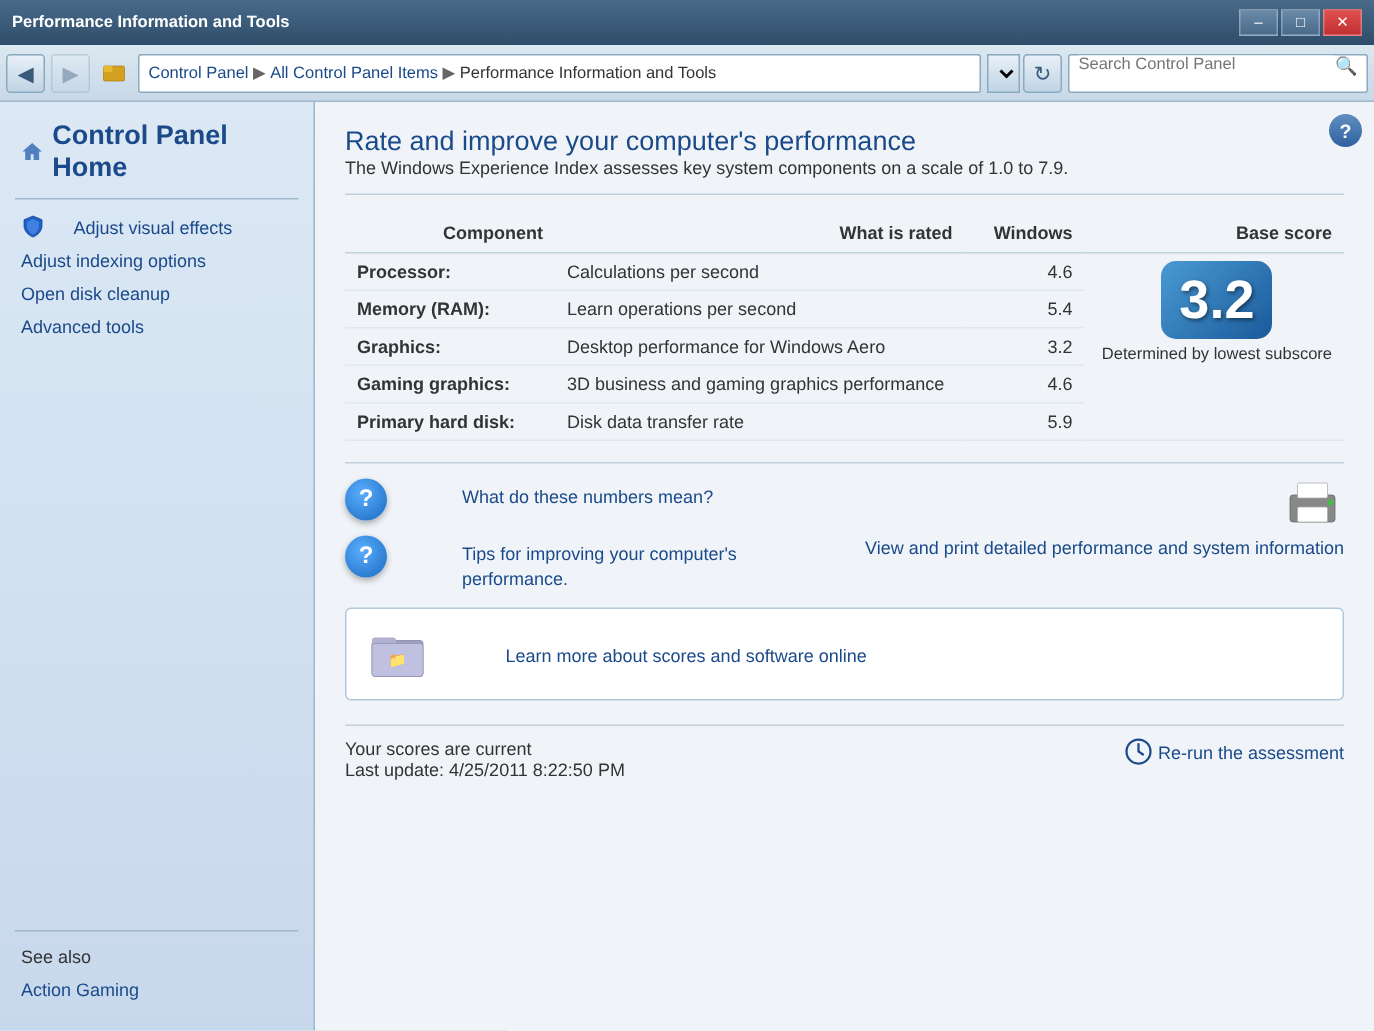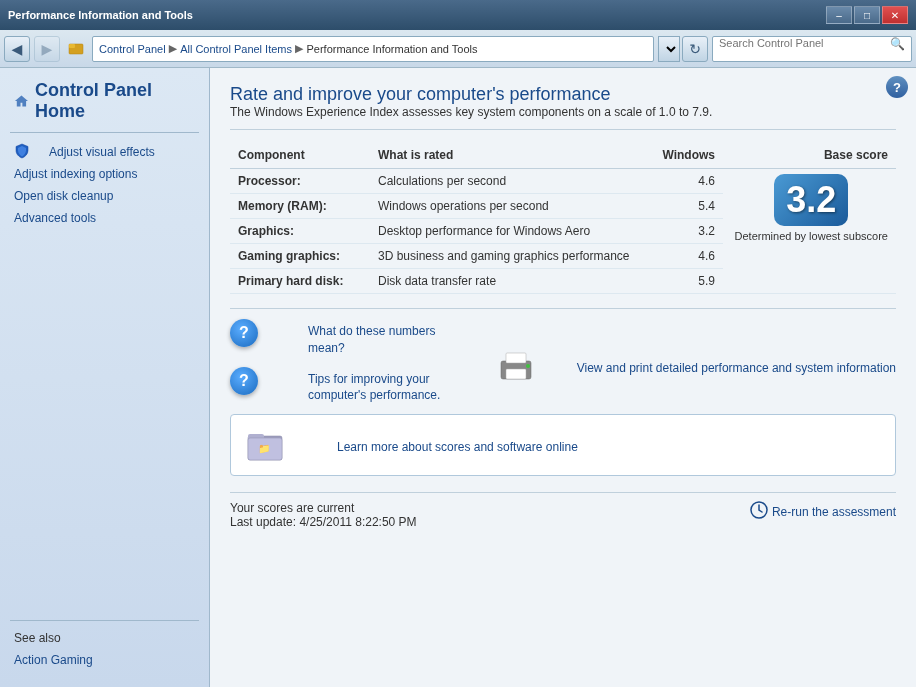--- a/index.html
+++ b/index.html
@@ -217,21 +217,21 @@
       padding-bottom: 10px;
     }
 
     
     .perf-table {
       width: 100%;
       border-collapse: collapse;
       margin-bottom: 14px;
     }
     .perf-table th {
-      text-align: left;
+      text-align: right;
       font-weight: bold;
       font-size: 12px;
       color: #333;
       padding: 4px 8px 6px;
       border-bottom: 1px solid #c0d0dc;
     }
     .perf-table th.right { text-align: right; }
     .perf-table td {
       padding: 5px 8px;
       font-size: 12px;
@@ -306,22 +306,23 @@
       margin-left: 40px;
     }
 
     .links-two-col {
       display: flex;
       gap: 20px;
     }
     .links-left { flex: 1; }
     .links-right {
       display: flex;
-      align-items: center;
+      align-items: flex-end;
       min-width: 220px;
+      flex-direction: column;
     }
     .printer-icon {
       width: 42px;
       height: 34px;
       display: flex;
       align-items: center;
       justify-content: center;
     }
 
     
@@ -463,21 +464,21 @@
               <div class="score-cell-inner">
                 <div class="score-box">
                   <div class="score-number">3.2</div>
                 </div>
                 <div class="determined-text">Determined by lowest subscore</div>
               </div>
             </td>
           </tr>
           <tr>
             <td class="component">Memory (RAM):</td>
-            <td>Windows operations per second</td>
+            <td>Learn operations per second</td>
             <td class="subscore">5.4</td>
           </tr>
           <tr>
             <td class="component">Graphics:</td>
             <td>Desktop performance for Windows Aero</td>
             <td class="subscore">3.2</td>
           </tr>
           <tr>
             <td class="component">Gaming graphics:</td>
             <td>3D business and gaming graphics performance</td>

